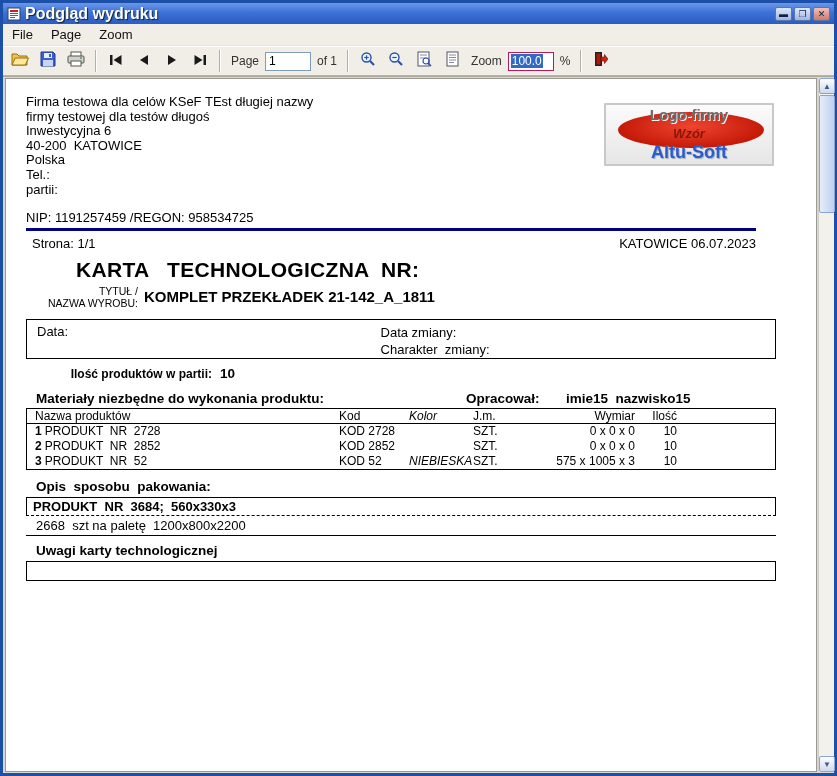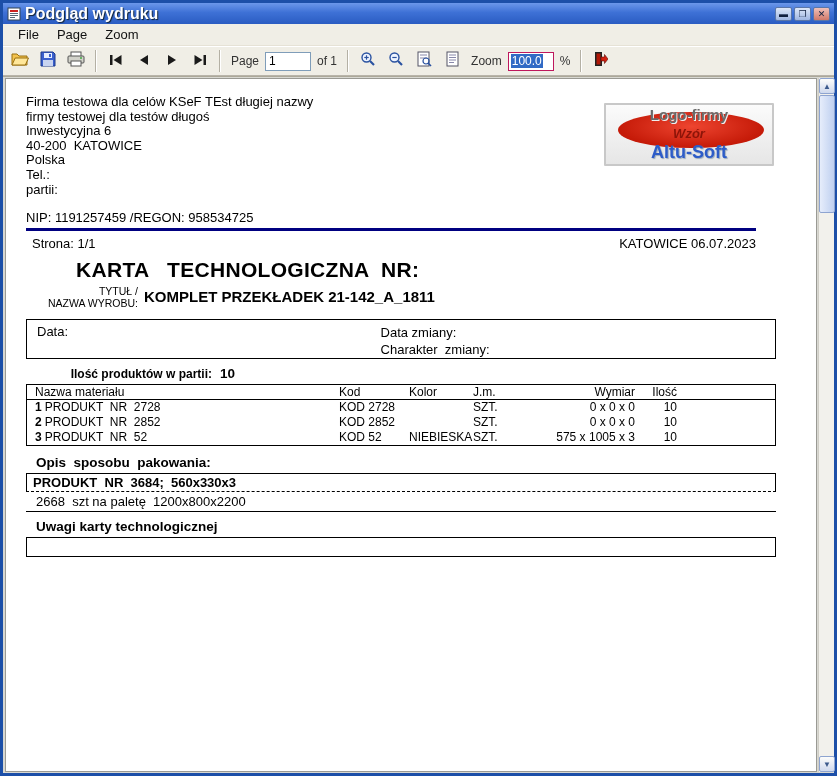--- a/index.html
+++ b/index.html
@@ -17,21 +17,21 @@
   .titlebar .title { color:#fff; font-size:16px; font-weight:bold;
     text-shadow:1px 1px 1px #123; flex:1; }
   .win-btns { display:flex; gap:2px; }
   .win-btn { width:17px; height:14px; font-size:9px; line-height:13px; text-align:center;
     color:#10203f; background:linear-gradient(180deg,#dde7f8,#9fb6e2);
     border:1px solid #5a76a8; border-radius:2px; cursor:default; }
   .win-btn.close { background:linear-gradient(180deg,#f0c0b8,#d07868); }
 
   
   .menubar { height:22px; flex:0 0 22px; display:flex; align-items:center;
-    background:#f0eee6; padding:0 6px; font-size:13px; color:#111;
+    background:#f0eee6; padding:0 0; font-size:13px; color:#111;
     border-bottom:1px solid #e6e2d6; }
   .menu-item { padding:2px 9px; }
 
   
   .toolbar { height:30px; flex:0 0 30px; display:flex; align-items:center;
     background:#f0eee6; padding:0 4px; gap:2px;
     border-top:1px solid #fff; border-bottom:1px solid #b8b4aa; }
   .tb-btn { width:26px; height:24px; display:flex; align-items:center; justify-content:center;
     border:1px solid transparent; border-radius:2px; }
   .tb-sep { width:2px; height:22px; border-left:1px solid #b4b0a4; border-right:1px solid #fff; margin:0 4px; }
@@ -84,21 +84,21 @@
   .materials-head { display:flex; margin-top:9px; font-weight:bold; font-size:13.5px; }
   .mh-title { margin-left:10px; width:430px; }
   .mh-author-label { width:90px; }
   .mh-author-value { margin-left:10px; }
 
   .mat-table { margin-top:2px; width:750px; border:1px solid #000; font-size:12px; }
   .mat-row { display:flex; height:15px; line-height:14px; }
   .mat-row.header { border-bottom:1px solid #000; height:15px; }
   .c-name { width:312px; padding-left:8px; }
   .c-code { width:70px; }
-  .c-color { width:64px; }
+  .c-color { width:64px;font-style:italic; }
   .c-unit { width:70px; }
   .c-size { width:92px; text-align:right; }
   .c-qty { width:46px; text-align:right; padding-right:4px; }
   .c-fill { flex:1; }
   .row-no { font-weight:bold; margin-right:3px; }
 
   .pack-heading { margin-top:9px; margin-left:10px; font-weight:bold; font-size:13.5px; }
   .pack-row1 { margin-top:3px; width:750px; border:1px solid #000; border-bottom:1px dashed #000;
     font-weight:bold; font-size:13px; padding:1px 0 1px 6px; line-height:15px; }
   .pack-row2 { width:750px; border-bottom:1px solid #000;
@@ -328,24 +328,29 @@
             <div>Data zmiany:</div>
             <div class="pre">Charakter  zmiany:</div>
           </div>
         </div>
 
         <div class="batch-row" style="margin-top:7px;">
           <span class="batch-label">Ilość produktów w partii:</span>
           <span class="batch-value">10</span>
         </div>
 
+        <div class="materials-head">
+          <span class="mh-title">Materiały niezbędne do wykonania produktu:</span>
+          <span class="mh-author-label">Opracował:</span>
+          <span class="mh-author-value pre">imie15  nazwisko15</span>
+        </div>
 
         <div class="mat-table">
           <div class="mat-row header">
-            <span class="c-name">Nazwa materiału</span>
+            <span class="c-name">Nazwa produktów</span>
             <span class="c-code">Kod</span>
             <span class="c-color">Kolor</span>
             <span class="c-unit">J.m.</span>
             <span class="c-size">Wymiar</span>
             <span class="c-qty">Ilość</span>
             <span class="c-fill"></span>
           </div>
 
           <div class="mat-row">
             <span class="c-name pre"><span class="row-no">1</span><span>PRODUKT  NR  2728</span></span>

